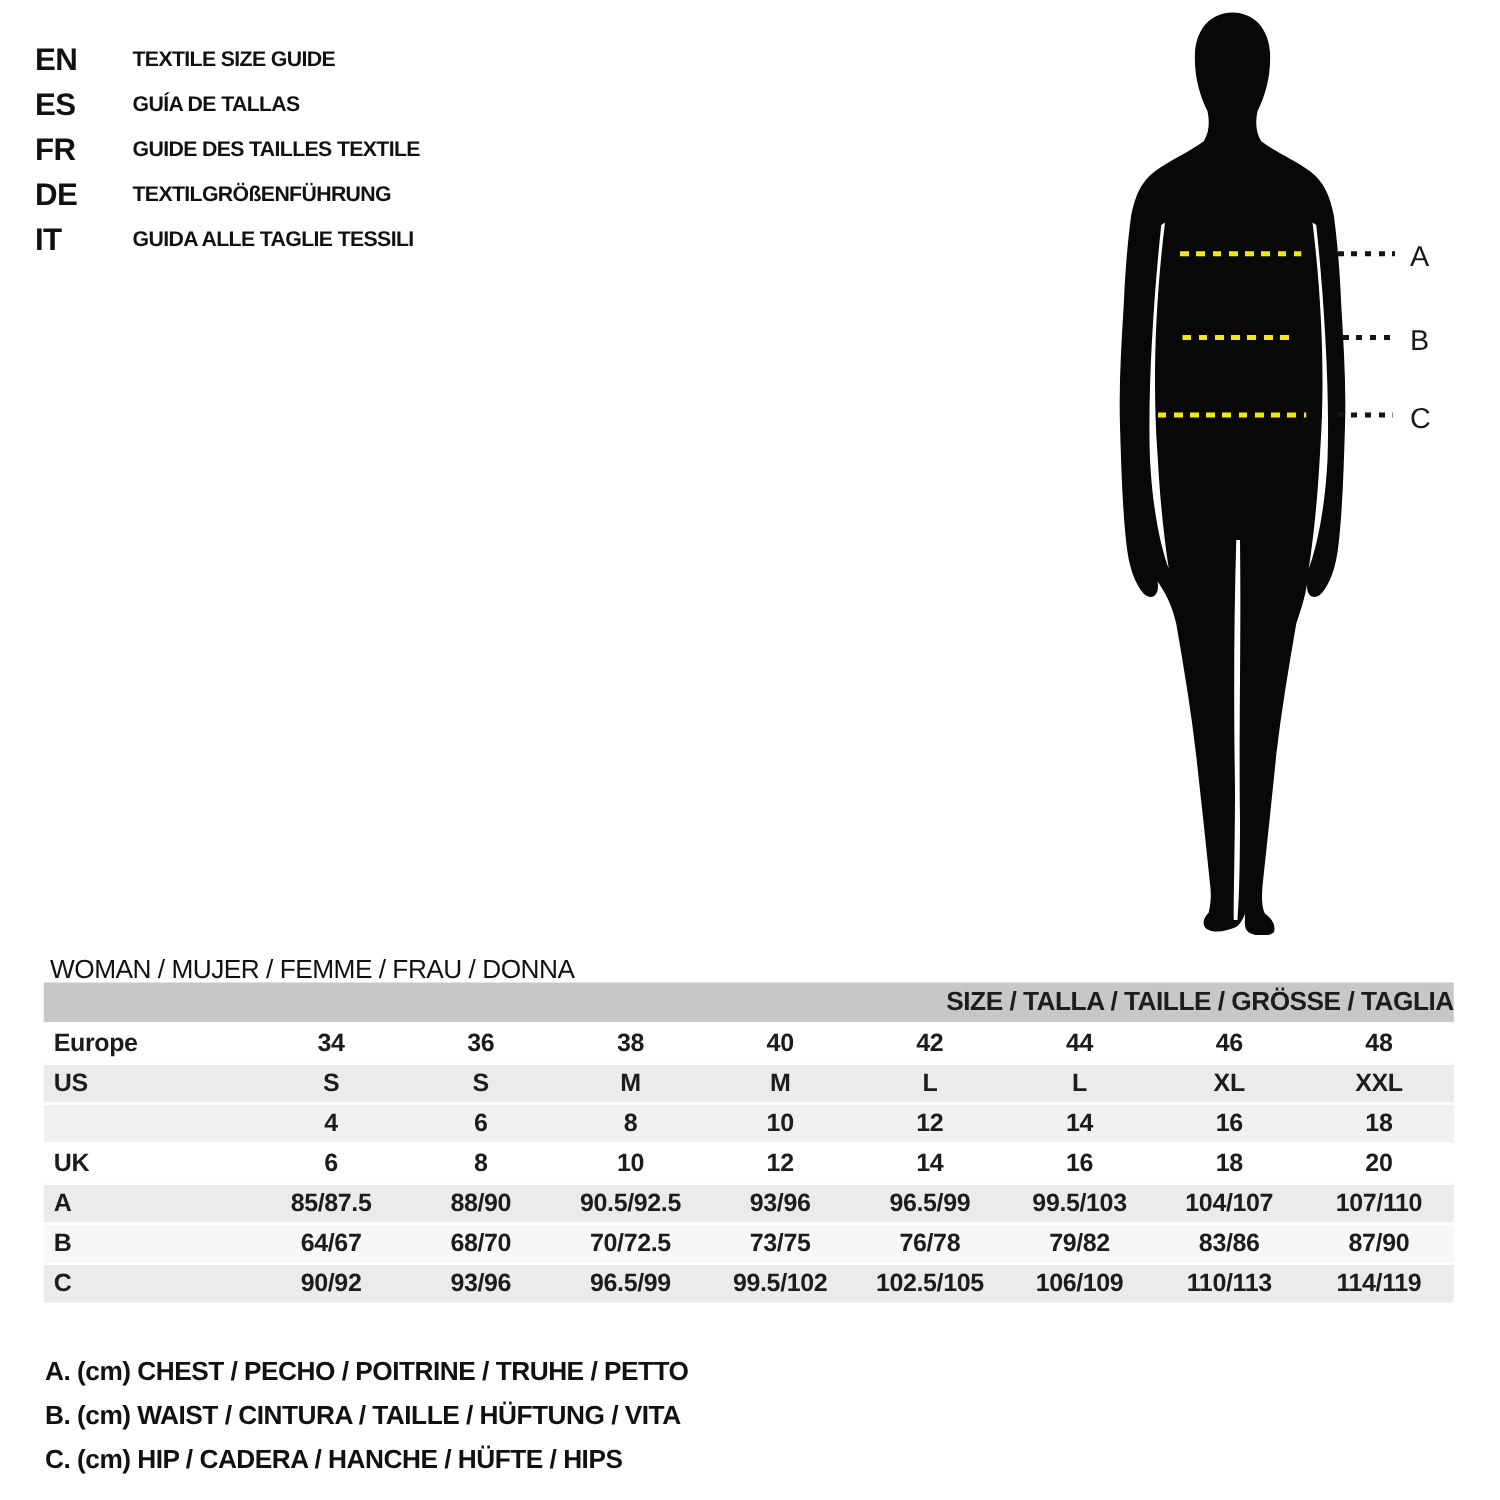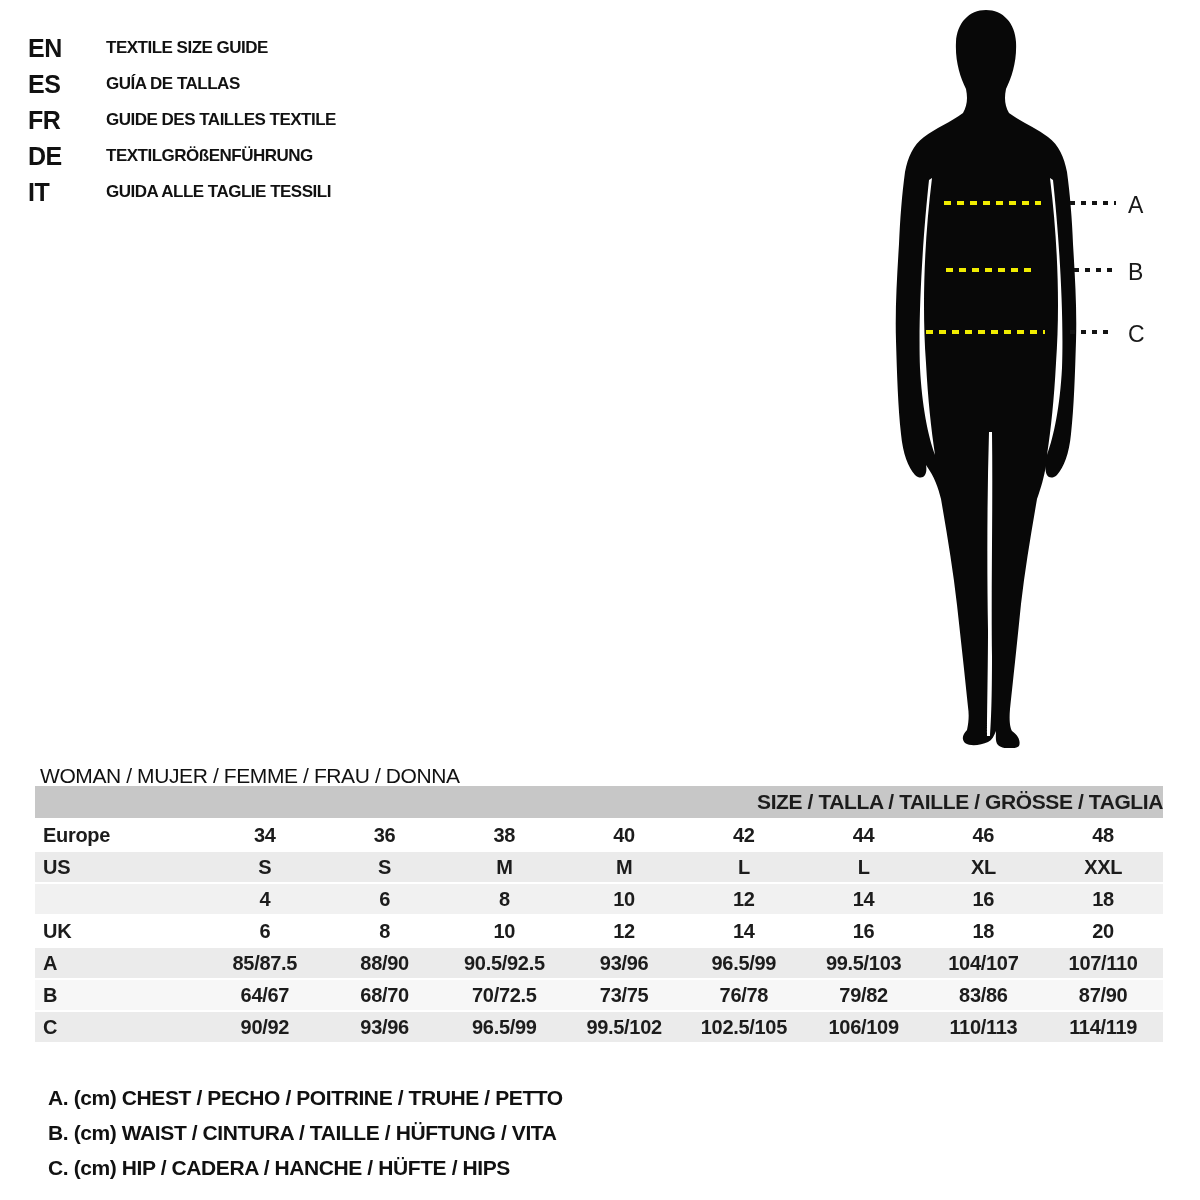--- a/index.html
+++ b/index.html
@@ -36,21 +36,21 @@
   .size-table{position:absolute;left:35px;top:786px;width:1128px;}
   .thead{height:32px;line-height:32px;background:var(--header-bg);
     font-size:21px;font-weight:700;padding-left:8px;letter-spacing:-0.4px;color:#1c1c1c;text-align:right;}
   .trow{display:flex;height:32px;border-top:2px solid #fff;}
   .tcell-label{width:170px;padding-left:8px;font-size:20px;font-weight:700;line-height:30px;
     letter-spacing:-0.3px;color:#1c1c1c;}
   .tcell{flex:1;text-align:center;font-size:20px;font-weight:700;line-height:30px;
     letter-spacing:-0.3px;color:#1c1c1c;}
 
   
-  .legend-block{position:absolute;left:48px;top:1080px;}
+  .legend-block{position:absolute;left:36px;top:1080px;}
   .legend-line{font-size:21px;font-weight:700;line-height:35px;letter-spacing:-0.4px;white-space:nowrap;}
 </style>
 </head>
 <body>
 
 <div class="page">
 
   <div class="lang-block">
       <div class="lang-row">
         <span class="lang-code">EN</span>

